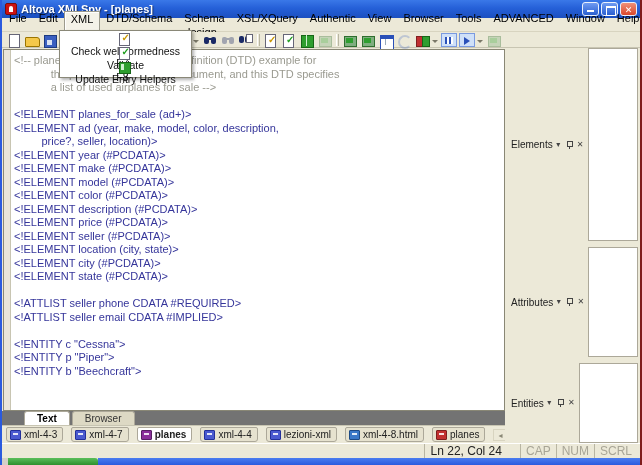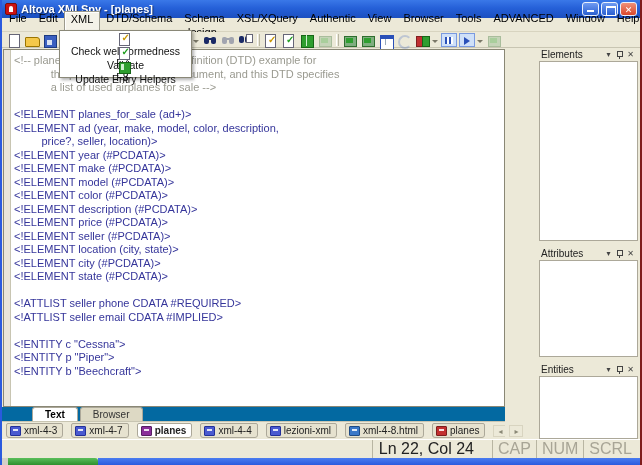--- a/index.html
+++ b/index.html
@@ -91,22 +91,22 @@
     position:relative; overflow:hidden; }
   .gutter { position:absolute; left:0; top:0; bottom:0; width:7px; background:#e8e5da;
     border-right:1px solid #c8c5b2; }
   .code { position:absolute; left:10px; top:4px; right:2px; }
   .line { height:13.5px; line-height:13.5px; white-space:pre; font-size:11px; }
   .line.markup { color:#35359a; }
   .line.comment { color:#9a9a90; }
   .line.blank { }
 
   
-  .view-tabs { flex:0 0 15px; display:flex; align-items:flex-end; padding-left:30px; gap:2px;
-    background:#0369a1; border-bottom:1px solid #c8c5b2;}
+  .view-tabs { flex:0 0 15px; display:flex; align-items:flex-end; padding-left:22px; gap:2px;
+    background:#737373; border-bottom:1px solid #c8c5b2;}
   .vtab { font-size:10px; padding:1px 12px; border:1px solid #aca899; border-bottom:none;
     border-radius:3px 3px 0 0; background:#ddd9c4; color:#333; }
   .vtab.active { background:#fff; font-weight:bold; color:#000; }
 
   
   .doc-tabs { flex:0 0 17px; display:flex; align-items:center; gap:8px; padding:1px 2px 1px 4px;
     background:#ece9d8; }
   .dtab { display:flex; align-items:center; font-size:10px; padding:1px 5px 1px 3px;
     border:1px solid #aca899; border-radius:2px 2px 3px 3px; background:#e6e2cf; color:#222;
     white-space:nowrap; height:15px;}
@@ -117,37 +117,37 @@
   [data-icon="dtd-doc"] { background:#8a2f9a; border:1px solid #571f63; }
   [data-icon="html-doc"] { background:#3a78c8; border:1px solid #1d4a85; }
   [data-icon="dtd-doc-red"] { background:#c23030; border:1px solid #7d1d1d; }
   .tab-scroll { margin-left:auto; display:flex; gap:2px; padding-right:4px; }
   .tsbtn { width:14px; height:12px; font-size:8px; line-height:11px; text-align:center; color:#8a8876;
     background:#ece9d8; border:1px solid #d8d4c0;}
 
   
   .splitter { width:2px; flex:0 0 2px; background:#ece9d8; }
   .dock { flex:1 1 auto; display:flex; flex-direction:column; padding:0 2px; min-height:0;}
-  .panel { display:flex; flex-direction:column; min-height:0;margin-left:30px; }
+  .panel { display:flex; min-height:0; }
   .panel-header { flex:0 0 13px; display:flex; align-items:center; font-size:10px; color:#222;
     padding:0 2px; background:#ece9d8; }
   .panel-title { flex:1; }
   .ph-btn { width:11px; height:10px; font-size:8px; line-height:9px; text-align:center; color:#444; position:relative;}
   .pin::after { content:""; position:absolute; left:3px; top:1px; width:4px; height:4px;
     border:1px solid #444; background:#ece9d8; }
   .pin::before { content:""; position:absolute; left:5px; top:5px; width:1px; height:4px; background:#444;}
   .panel-body { flex:1 1 auto; background:#fff; border:1px solid #aca899; }
   .panel-gap { flex:0 0 6px; }
   .p-elements { flex:0 0 193px; }
   .p-attributes { flex:0 0 110px; }
   .p-entities { flex:1 1 auto; }
 
   
   .statusbar { flex:0 0 13px; background:#ece9d8; border-top:1px solid #fff; display:flex;
-    align-items:center; font-size:16px; color:#222; }
+    align-items:center; font-size:12px; color:#222; }
   .sb-spacer { flex:1; }
   .sb-pos { padding:0 18px 0 6px; border-left:1px solid #b8b5a2; }
   .sb-ind { color:#a8a596; padding:0 5px; border-left:1px solid #b8b5a2; }
   .sb-ind:last-child { padding-right:8px; }
 
   
   .taskbar { flex:0 0 7px; display:flex; }
   .tb-corner { width:6px; background:#d4d0c8; }
   .tb-start { width:90px; background:linear-gradient(180deg,#5abe5a,#2e8f2e); border-radius:0 3px 0 0;}
   .tb-rest { flex:1; background:linear-gradient(180deg,#4a7cf0,#2a5ade); }

